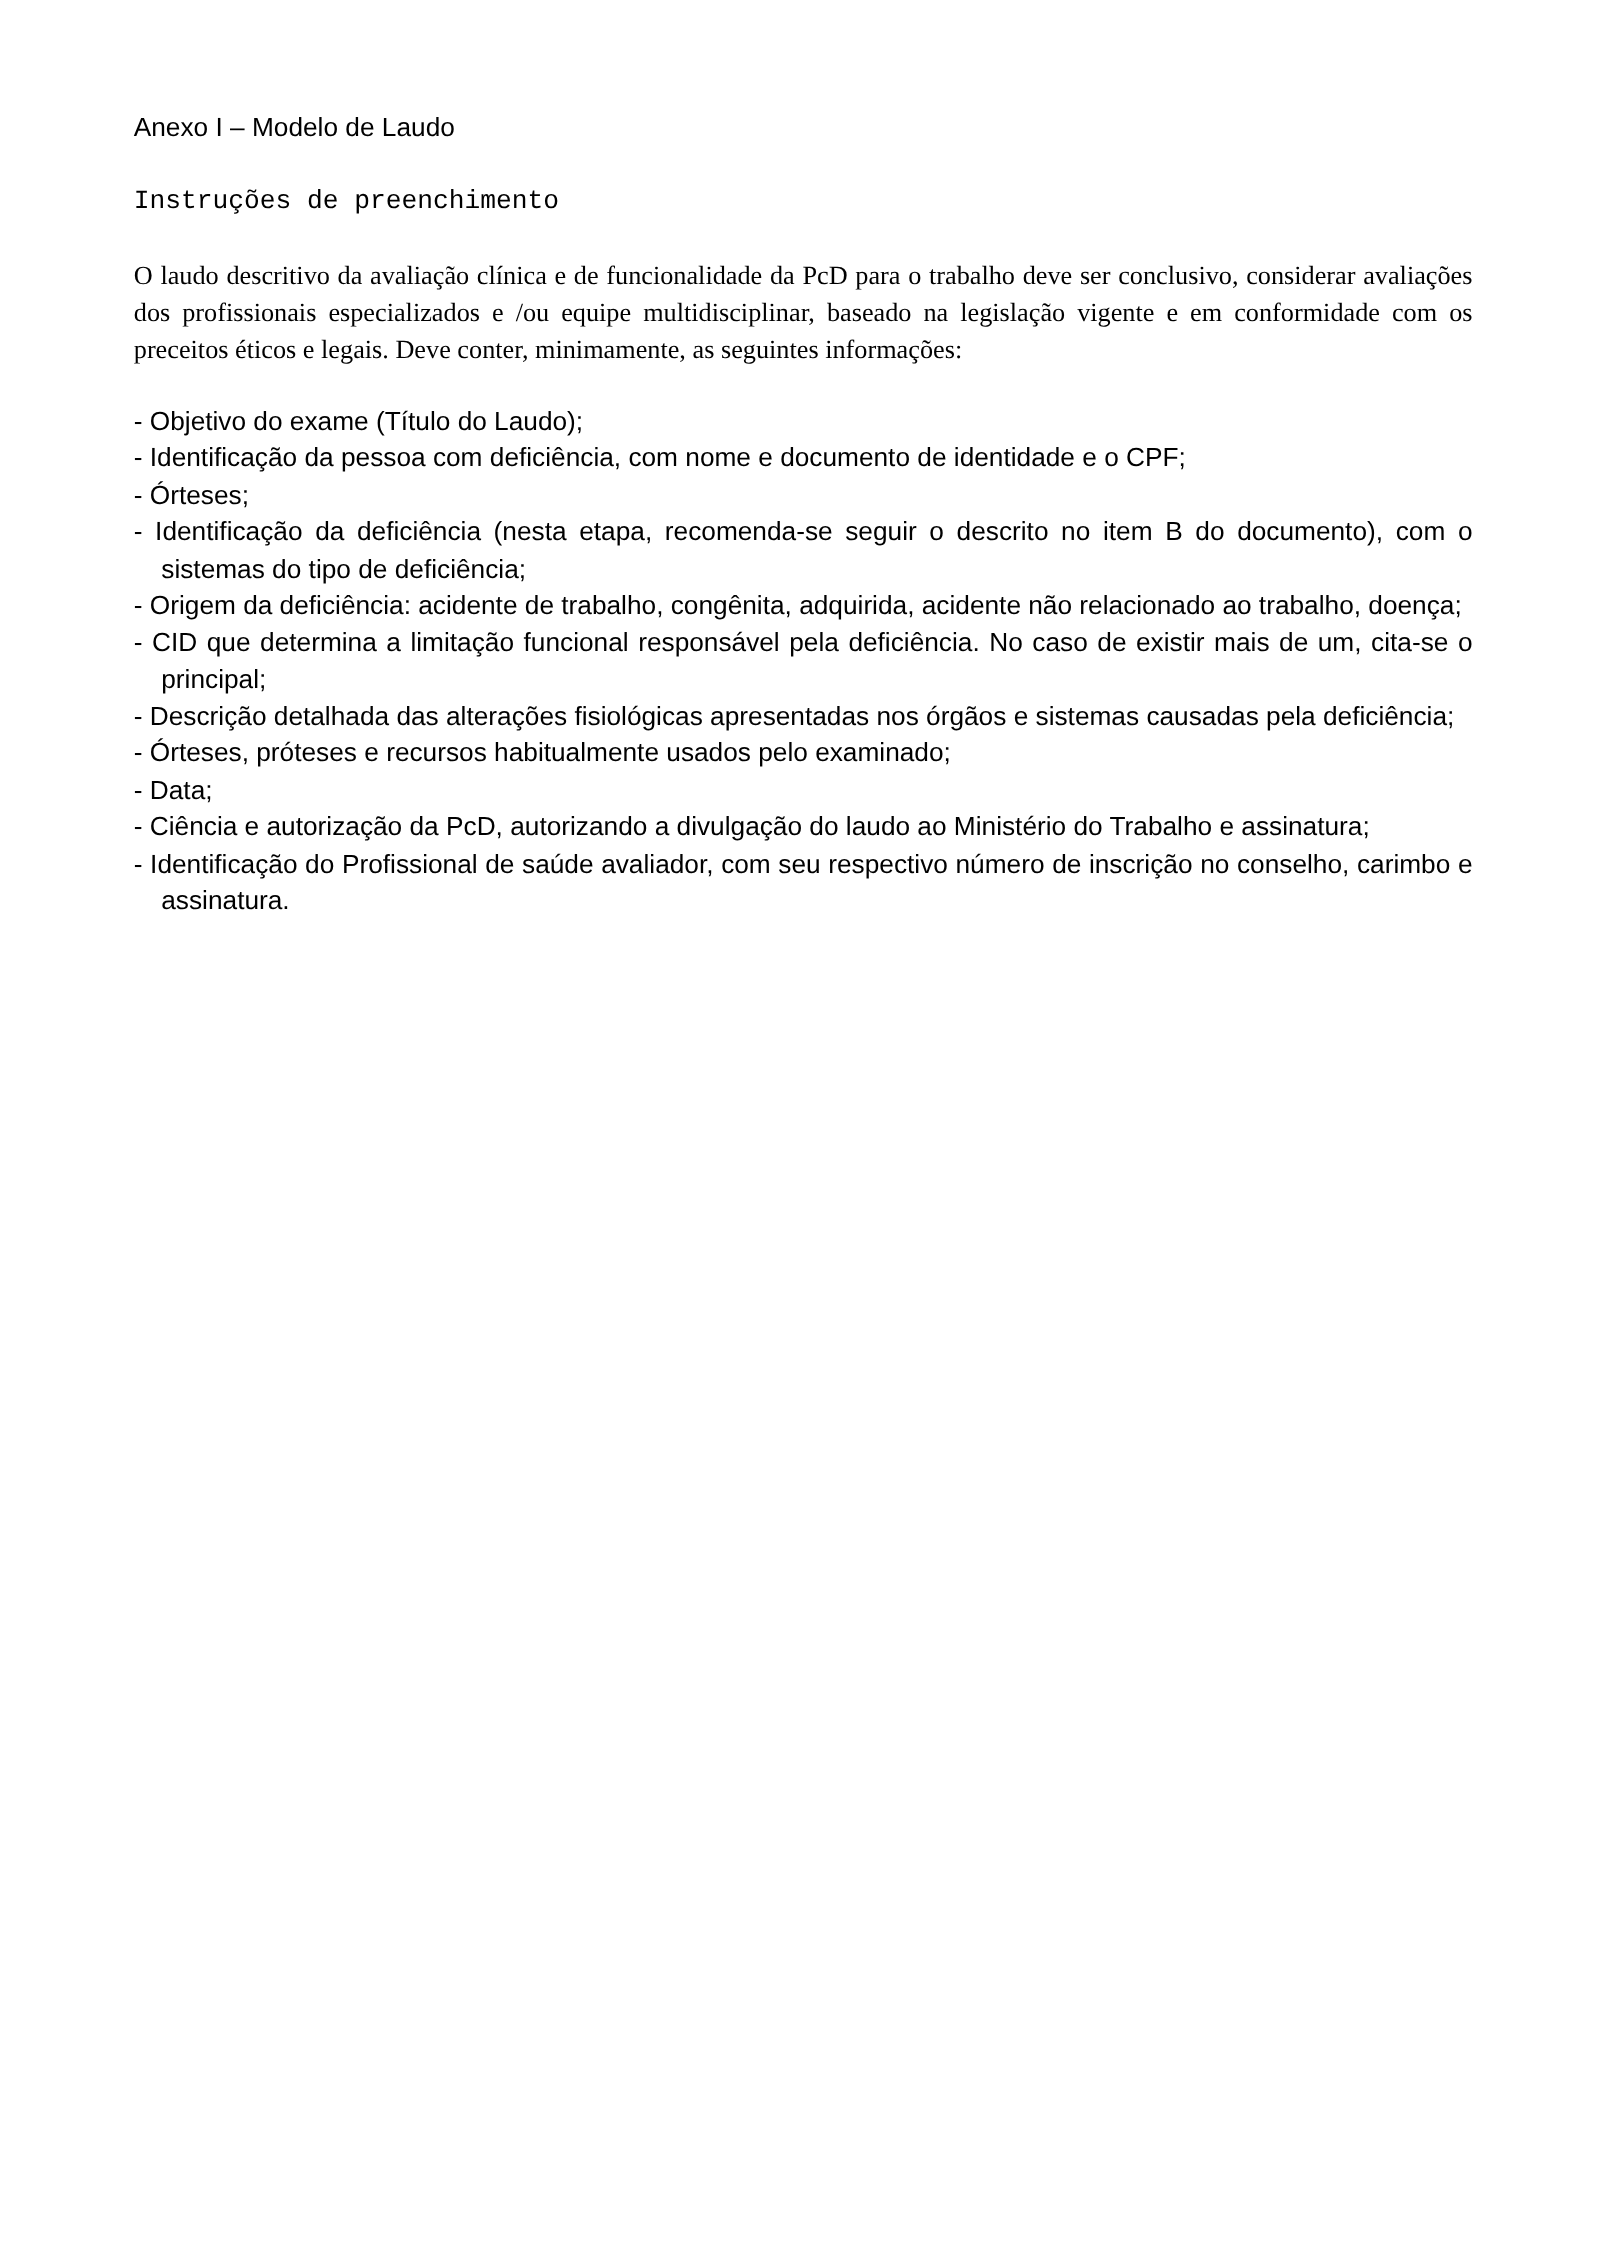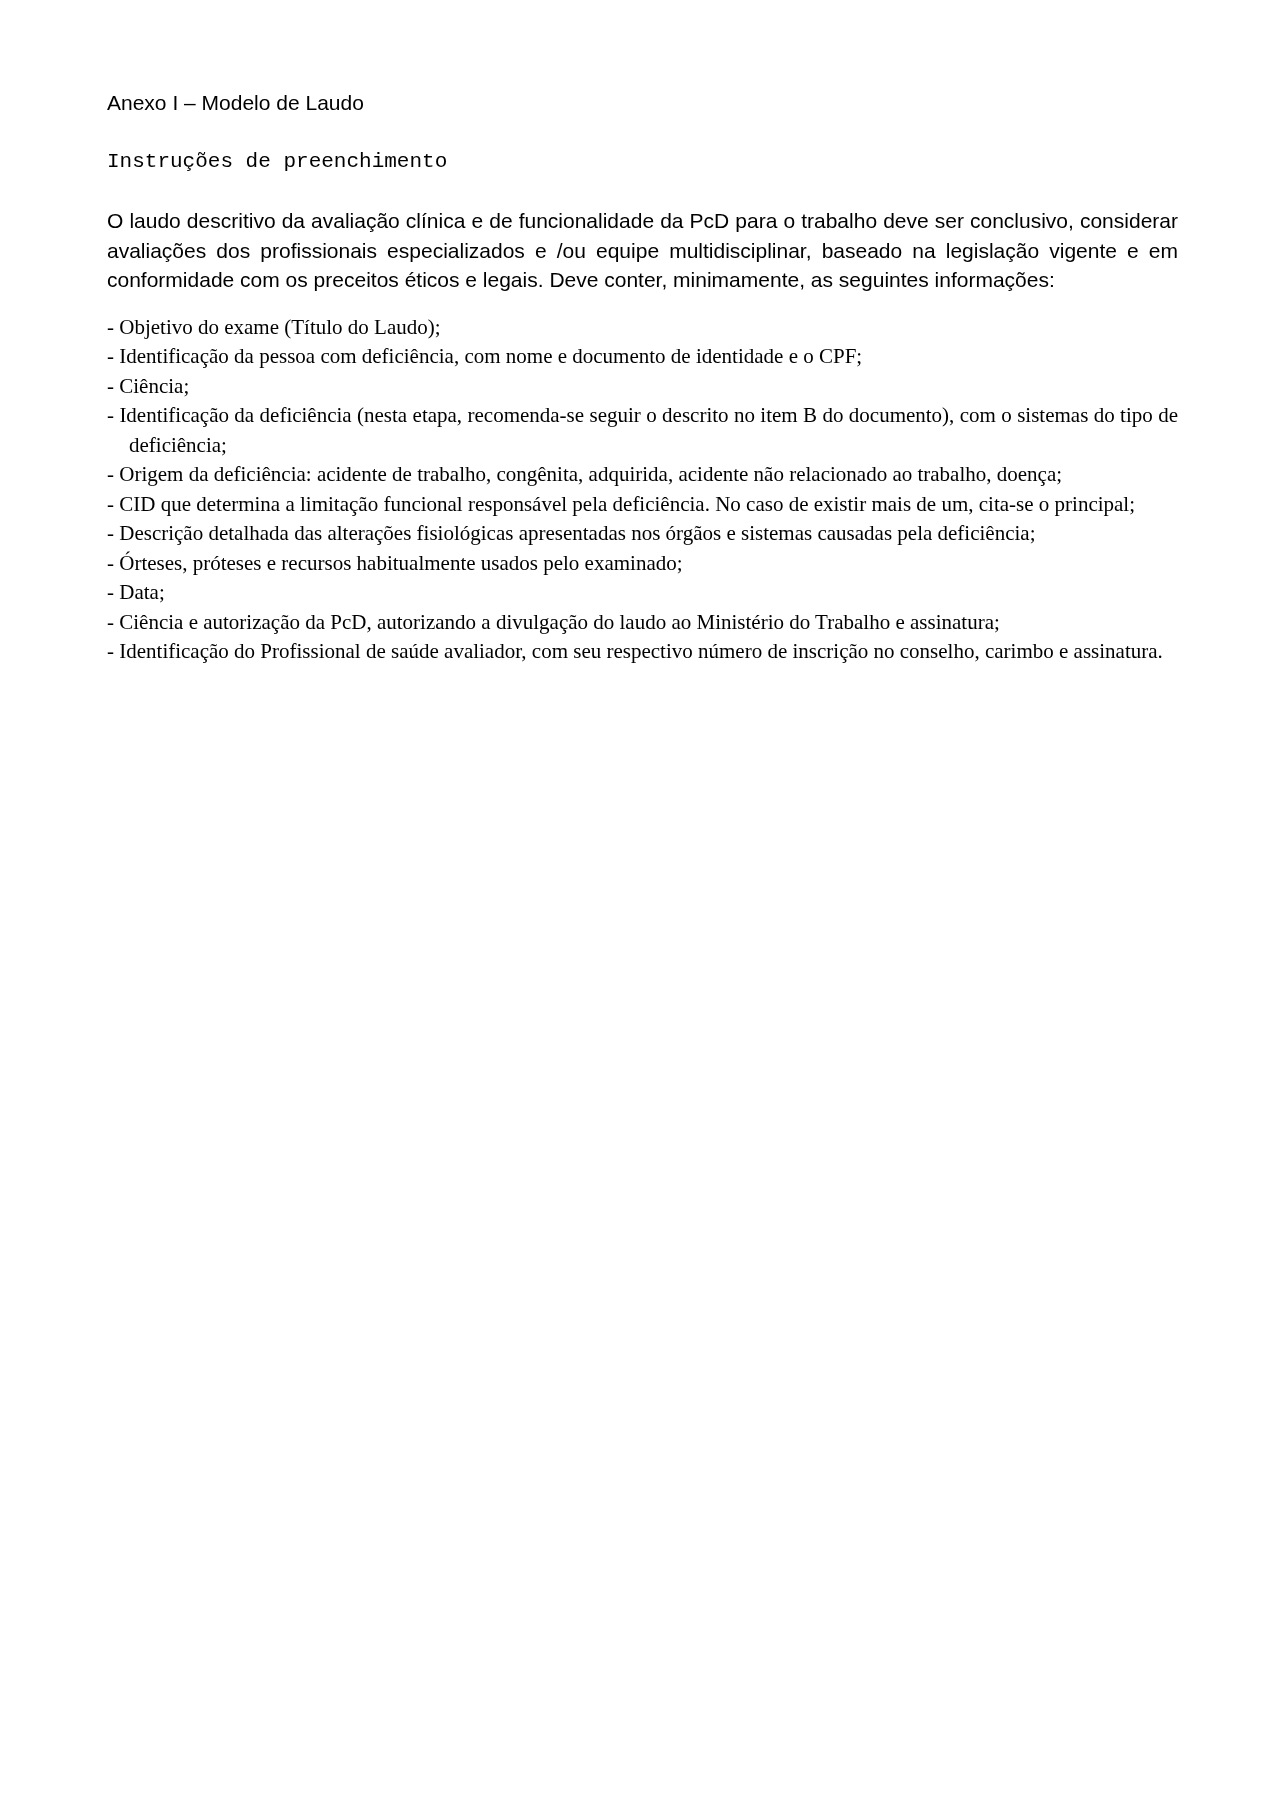--- a/index.html
+++ b/index.html
@@ -30,43 +30,43 @@
   }
   .doc-title {
     margin-bottom: 29.5px;
   }
   .doc-subtitle {
     margin-bottom: 29.5px;
     font-family: Liberation Mono, monospace;
   }
   .doc-intro {
     text-align: justify;
-    margin-bottom: 18px;
+    margin-bottom: 28px;
+    font-family: Liberation Serif, serif;
   }
   ul.doc-list {
     list-style: none;
-    font-family: Liberation Serif, serif;
   }
   ul.doc-list li {
     text-align: justify;
     padding-left: 22px;
     text-indent: -22px;
   }
 </style>
 </head>
 <body>
 
 <div class="page">
   <p class="doc-title">Anexo I – Modelo de Laudo</p>
   <p class="doc-subtitle">Instruções de preenchimento</p>
   <p class="doc-intro">O laudo descritivo da avaliação clínica e de funcionalidade da PcD para o trabalho deve ser conclusivo, considerar avaliações dos profissionais especializados e /ou equipe multidisciplinar, baseado na legislação vigente e em conformidade com os preceitos éticos e legais. Deve conter, minimamente, as seguintes informações:</p>
   <ul class="doc-list">
     <li>- Objetivo do exame (Título do Laudo);</li>
     <li>- Identificação da pessoa com deficiência, com nome e documento de identidade e o CPF;</li>
-    <li>- Ciência;</li>
+    <li>- Órteses;</li>
     <li>- Identificação da deficiência (nesta etapa, recomenda-se seguir o descrito no item B do documento), com o sistemas do tipo de deficiência;</li>
     <li>- Origem da deficiência: acidente de trabalho, congênita, adquirida, acidente não relacionado ao trabalho, doença;</li>
     <li>- CID que determina a limitação funcional responsável pela deficiência. No caso de existir mais de um, cita-se o principal;</li>
     <li>- Descrição detalhada das alterações fisiológicas apresentadas nos órgãos e sistemas causadas pela deficiência;</li>
     <li>- Órteses, próteses e recursos habitualmente usados pelo examinado;</li>
     <li>- Data;</li>
     <li>- Ciência e autorização da PcD, autorizando a divulgação do laudo ao Ministério do Trabalho e assinatura;</li>
     <li>- Identificação do Profissional de saúde avaliador, com seu respectivo número de inscrição no conselho, carimbo e assinatura.</li>
   </ul>
 </div>

